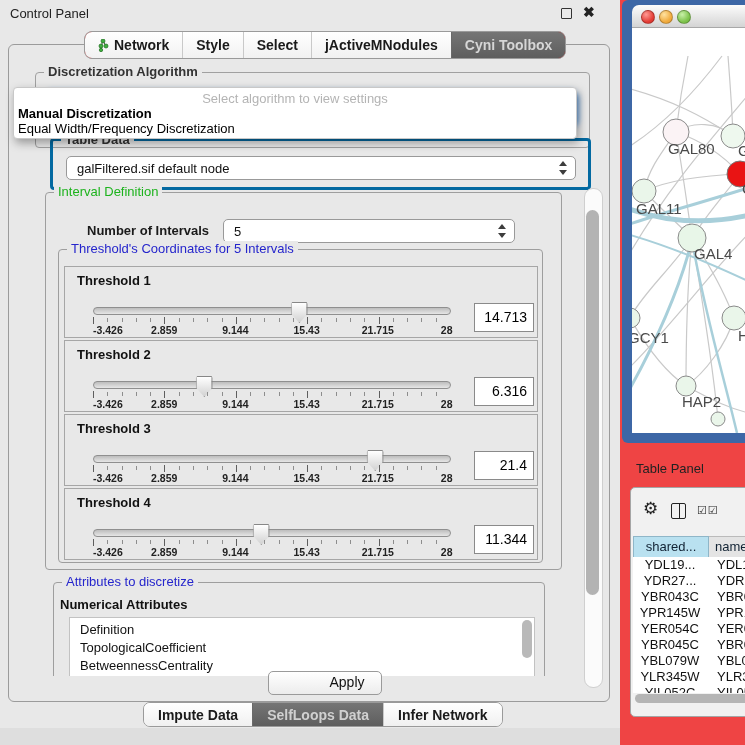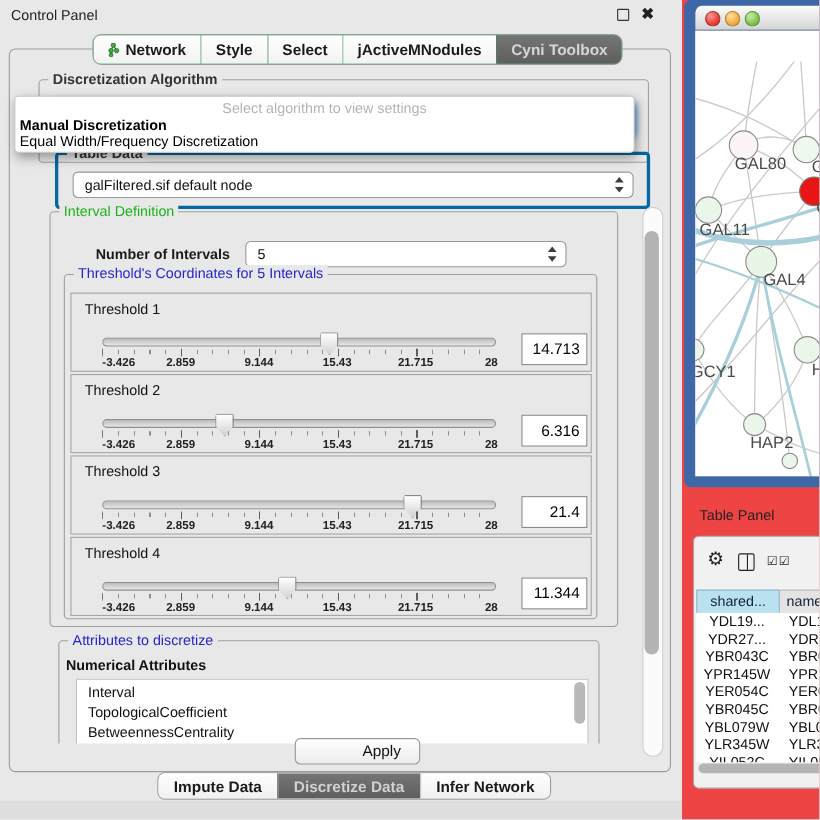--- a/index.html
+++ b/index.html
@@ -10,21 +10,21 @@
 
   
   #control-panel{left:0;top:0;width:620px;height:745px;}
   #cp-title{left:10px;top:6px;font-size:13px;color:#222;}
   #float-icon{left:561px;top:8px;width:9px;height:9px;border:1.5px solid #333;border-radius:1px;}
   #close-icon{left:583px;top:4px;font-size:14px;font-weight:700;color:#222;}
 
   #outer-panel{left:8px;top:44px;width:600px;height:656px;border:1px solid #9b9b9b;border-radius:6px;background:#e8e8e8;}
 
   
-  #top-tabbar{left:84px;top:31px;height:26px;display:flex;align-items:stretch;background:#22c55e;
+  #top-tabbar{left:84px;top:31px;height:26px;display:flex;align-items:stretch;background:#b91c1c;
               border:1px solid #9a9a9a;border-radius:8px;overflow:hidden;z-index:5;}
   .ttab{display:flex;align-items:center;gap:5px;padding:0 13px;font-size:14px;font-weight:700;color:#1a1a1a;border-left:1px solid #c9c9c9;background:linear-gradient(#ffffff,#f2f2f2);}
   .ttab:first-child{border-left:none;}
   .ttab.selected{background:linear-gradient(#757575,#5e5e5e);color:#d6d6d6;border-left-color:#6a6a6a;}
   .net-icon{width:11px;height:13px;display:inline-block;}
 
   
   #algo-group{left:35px;top:72px;width:553px;height:74px;border:1px solid #a0a0a0;border-radius:4px;}
   .group-label{position:absolute;top:-9px;left:8px;background:#e8e8e8;padding:0 4px;font-size:13px;}
   .gl-dark{color:#333;font-weight:700;}
@@ -52,21 +52,21 @@
 
   
   #viewport{left:44px;top:186px;width:536px;height:490px;overflow:hidden;}
 
   #interval-group{left:1px;top:6px;width:515px;height:376px;border:1px solid #9e9e9e;border-radius:4px;}
   #noi-label{left:41px;top:30px;font-size:13px;font-weight:700;}
   #noi-combo{left:177px;top:26px;width:290px;height:22px;background:#fff;border:1px solid #999;border-radius:5px;}
   #thr-group{left:12px;top:56px;width:483px;height:312px;border:1px solid #9e9e9e;border-radius:4px;}
 
   .thr-panel{position:absolute;left:5px;width:472px;height:70px;border:1px solid #a6a6a6;background:#e8e8e8;}
-  .thr-title{position:absolute;left:12px;top:6px;font-size:13px;font-weight:400;color:#111;}
+  .thr-title{position:absolute;left:12px;top:6px;font-size:13px;font-weight:700;color:#111;}
   .track{position:absolute;left:28px;top:40px;width:356px;height:6px;border:1px solid #8f8f8f;border-radius:4px;
          background:linear-gradient(#bdbdbd,#e6e6e6);}
   .thumb{position:absolute;top:-6px;width:15px;height:19px;transform:translateX(-50%);
          background:linear-gradient(#ffffff,#d2d2d2);border:1px solid #878787;
          clip-path:polygon(8% 0,92% 0,100% 10%,100% 55%,50% 100%,0 55%,0 10%);}
   .ticks-minor{position:absolute;left:28px;top:51px;width:357px;height:4px;
          background:repeating-linear-gradient(90deg,#8d8d8d 0 1px,transparent 1px 4%);}
   .ticks-major{position:absolute;left:28px;top:50px;width:357px;height:7px;
          background:repeating-linear-gradient(90deg,#5e5e5e 0 1px,transparent 1px 20%);}
   .tick-labels{position:absolute;left:28px;top:57px;width:356px;height:12px;font-size:10.5px;font-weight:700;color:#222;}
@@ -268,39 +268,39 @@
           </div>
           <div class="value-box">11.344</div>
         </div>
       </div>
     </div>
 
     <div id="attr-group" class="abs">
       <span class="group-label gl-blue">Attributes to discretize</span>
       <div id="attr-list-label" class="abs">Numerical Attributes</div>
       <div id="attr-list" class="abs">
-        <div class="attr-item" style="top:4px">Interval</div>
+        <div class="attr-item" style="top:4px">Definition</div>
         <div class="attr-item" style="top:22px">TopologicalCoefficient</div>
         <div class="attr-item" style="top:40px">BetweennessCentrality</div>
         <div id="attr-sb"></div>
       </div>
     </div>
   </div>
 
   <div id="cp-sb-track" class="abs"></div>
   <div id="cp-sb-thumb" class="abs"></div>
 
   <div id="apply-btn" class="abs">Apply</div>
 
   <div id="bottom-tabbar" class="abs">
     <div class="btab">
         <span>Impute Data</span>
       </div>
     <div class="btab selected">
-        <span>Discretize Data</span>
+        <span>SelfLoops Data</span>
       </div>
     <div class="btab">
         <span>Infer Network</span>
       </div>
   </div>
   <div id="bottom-strip" class="abs"></div>
 </div>
 
 <div id="right-side" class="abs">
 

